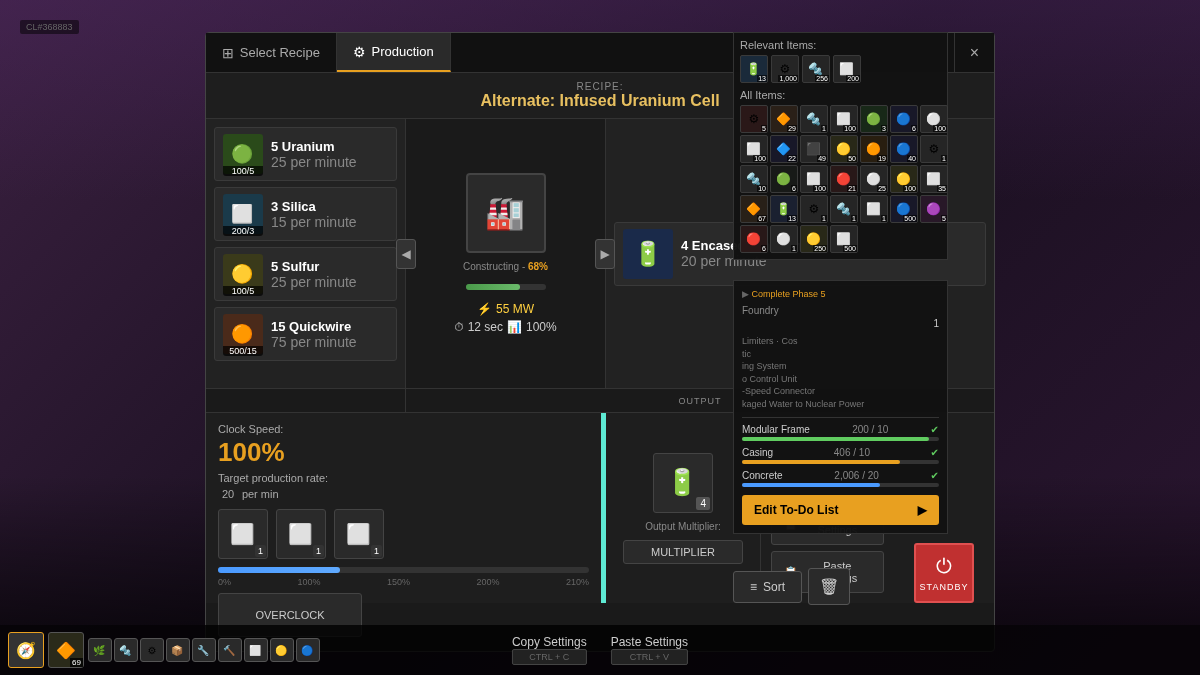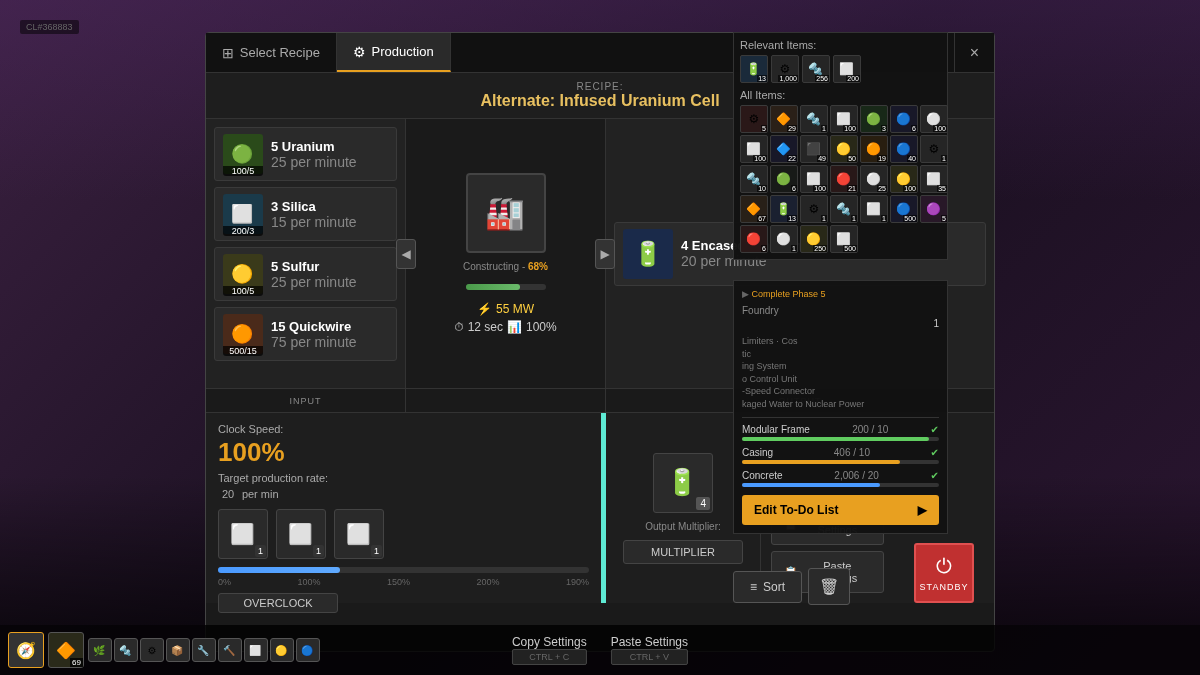--- a/index.html
+++ b/index.html
@@ -375,24 +375,24 @@
       font-size: 9px;
       color: #666;
     }
 
     .overclock-btn {
       background: #2a2a2a;
       border: 1px solid #444;
       border-radius: 3px;
       color: #ccc;
       font-size: 11px;
-      padding: 3px 12px;
+      padding: 15px 12px;
       cursor: pointer;
       text-align: center;
-      width: 120px;
+      width: 144px;
     }
 
     .output-mult-icon {
       width: 60px;
       height: 60px;
       background: #2a2a2a;
       border: 1px solid #444;
       border-radius: 3px;
       display: flex;
       align-items: center;
@@ -750,23 +750,20 @@
         <div class="output-icon output-uranium-icon">🔋</div>
         <div class="ingredient-info">
           <div class="ingredient-name">4 Encased Uranium Cell</div>
           <div class="ingredient-rate">20 per minute</div>
         </div>
       </div>
     </div>
   </div>
 
   <div class="panel-labels-row">
-    <div class="pl-input">
-      <span class="pl-text">INPUT</span>
-    </div>
     <div class="pl-machine">
       <span class="pl-text"></span>
     </div>
     <div class="pl-output">
       <span class="pl-text">OUTPUT</span>
     </div>
   </div>
 
   <div class="bottom-controls">
 
@@ -798,21 +795,21 @@
       
       <div class="slider-container">
         <div class="slider-track">
           <div class="slider-fill"></div>
         </div>
         <div class="slider-labels">
           <span>0%</span>
           <span>100%</span>
           <span>150%</span>
           <span>200%</span>
-          <span>190%</span>
+          <span>210%</span>
         </div>
       </div>
 
       <button class="overclock-btn">OVERCLOCK</button>
     </div>
 
     <div class="mult-section">
       <div class="output-mult-icon">
         🔋
         <div class="output-mult-badge">4</div>

